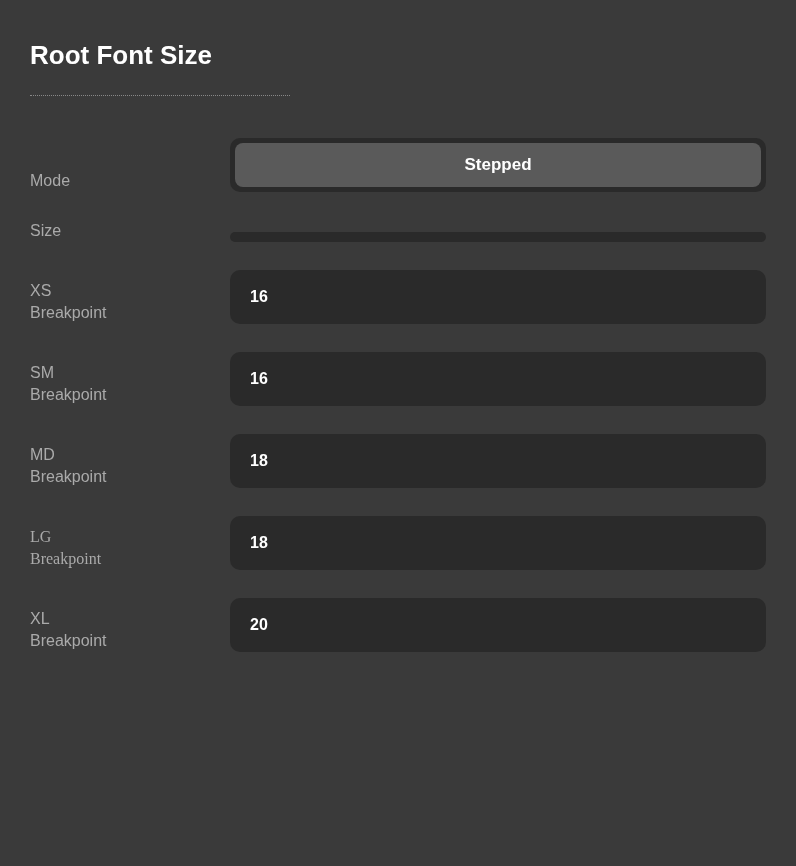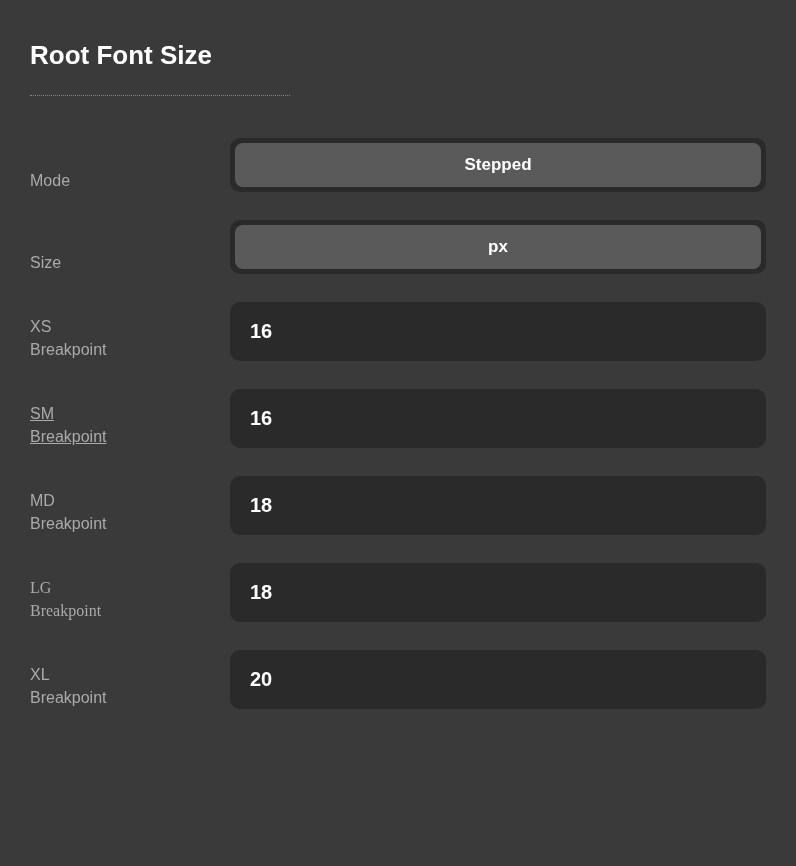--- a/index.html
+++ b/index.html
@@ -89,21 +89,21 @@
       background-color: #2a2a2a;
       border-radius: 10px;
       padding: 18px 20px;
     }
 
     .number-input-wrapper input {
       background: transparent;
       border: none;
       outline: none;
       color: #ffffff;
-      font-size: 20px;
+      font-size: 16px;
       font-weight: 700;
       width: 100%;
     }
 
     .number-input-wrapper input::placeholder {
       color: #666;
     }
   </style>
 </head>
 <body>
@@ -119,37 +119,36 @@
       <div class="toggle-group">
         <button class="toggle-option active">Stepped</button>
       </div>
     </div>
   </div>
 
   <div class="setting-row">
     <div class="setting-label">Size</div>
     <div class="setting-control">
       <div class="toggle-group">
-        <button class="toggle-option active">px</button>
       </div>
     </div>
   </div>
 
   <div class="setting-row">
     <div class="setting-label" style="white-space: pre-line;">XS
 Breakpoint</div>
     <div class="setting-control">
       <div class="number-input-wrapper">
         <input type="text" value="16" style="">
       </div>
     </div>
   </div>
 
   <div class="setting-row">
-    <div class="setting-label" style="white-space: pre-line; text-decoration: underline;">SM
+    <div class="setting-label" style="white-space: pre-line;">SM
 Breakpoint</div>
     <div class="setting-control">
       <div class="number-input-wrapper">
         <input type="text" value="16" style="">
       </div>
     </div>
   </div>
 
   <div class="setting-row">
     <div class="setting-label" style="white-space: pre-line;">MD

